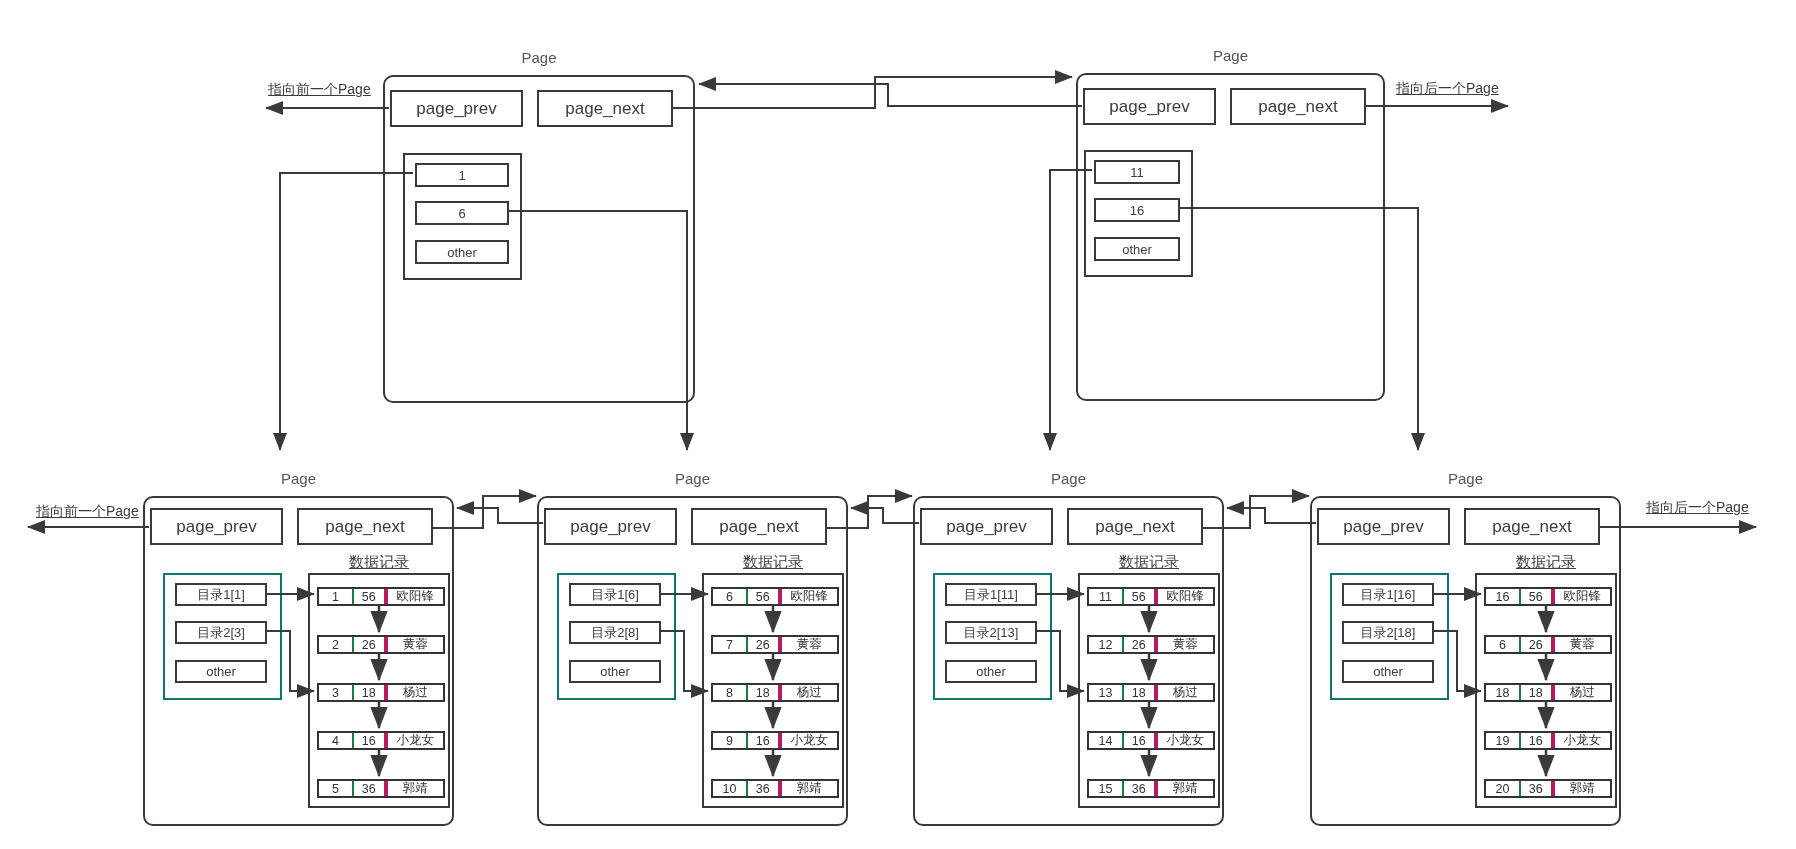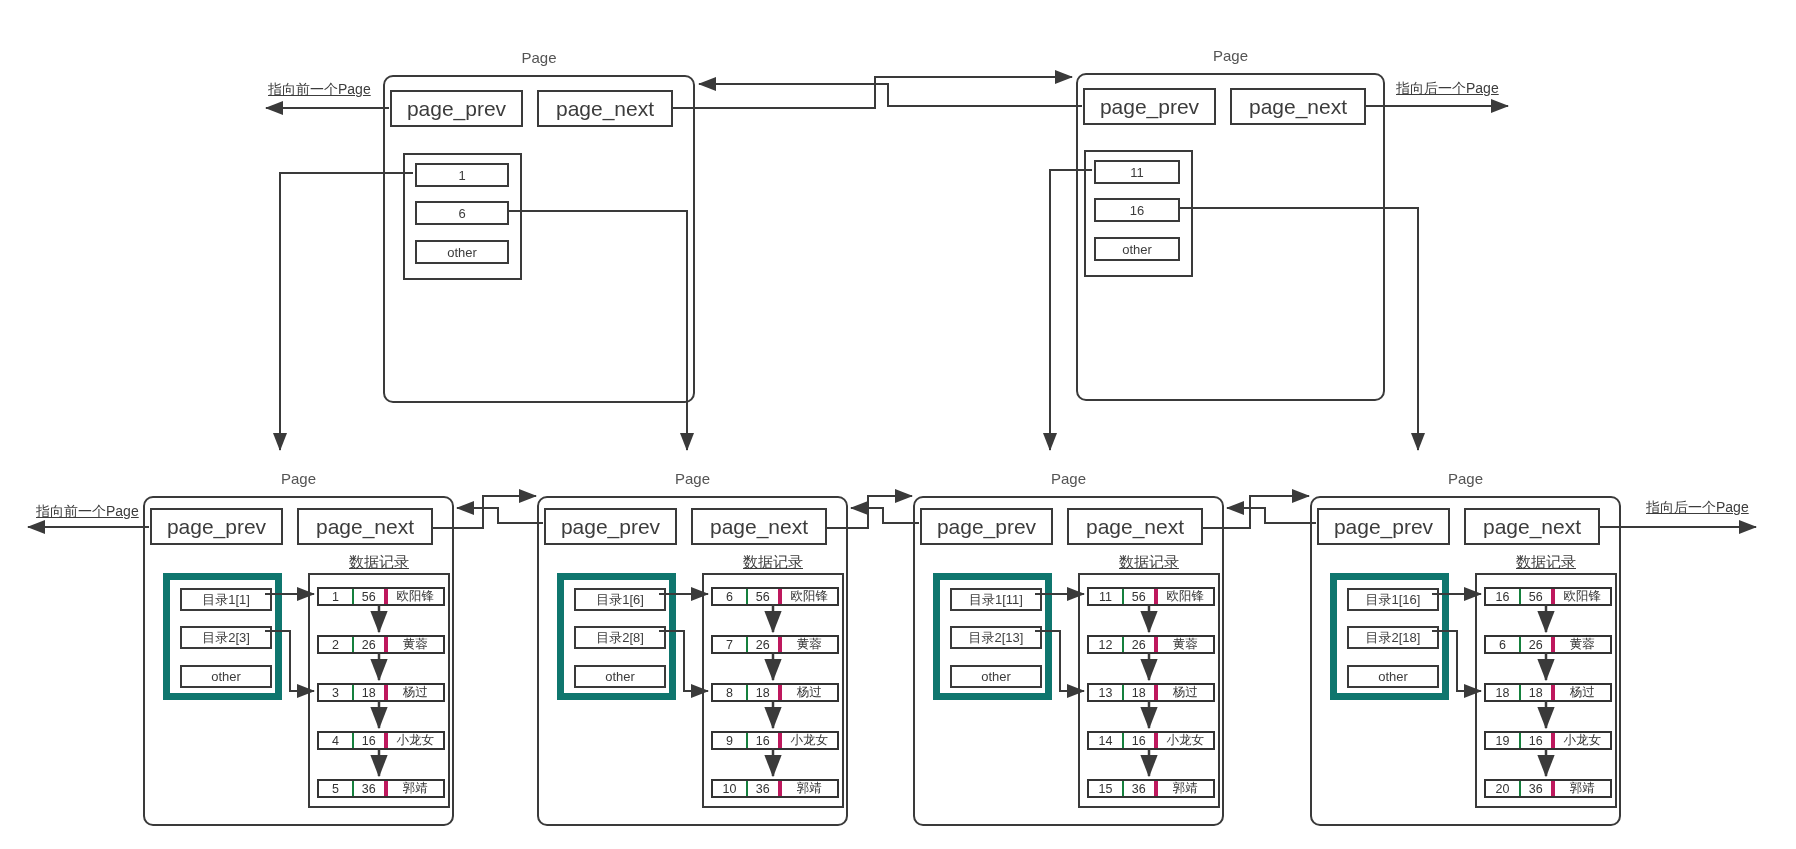--- a/index.html
+++ b/index.html
@@ -11,38 +11,38 @@
     position:absolute;border:2px solid #3a3a3a;border-radius:10px;background:#fff;
     box-sizing:border-box;
   }
   .page-title{
     position:absolute;top:-28px;left:0;width:100%;text-align:center;
     font-size:15px;color:#545454;
   }
   .pbox{
     position:absolute;height:37px;border:2px solid #3a3a3a;background:#fff;
     box-sizing:border-box;display:flex;align-items:center;justify-content:center;
-    font-size:21px;color:#3c3c3c;
+    font-size:17px;color:#3c3c3c;
   }
   .pbox.prev{left:5px;width:133px;}
   .pbox.next{left:152px;width:136px;}
   .tpage .pbox{top:13px;}
   .bpage{top:496px;width:311px;height:330px;}
   .bpage .pbox{top:10px;}
   .icontainer{position:absolute;border:2px solid #3a3a3a;box-sizing:border-box;background:#fff;}
   .ibox{
     position:absolute;border:2px solid #3a3a3a;box-sizing:border-box;background:#fff;
     display:flex;align-items:center;justify-content:center;font-size:13px;color:#3c3c3c;
   }
   #tl .icontainer{left:18px;top:76px;width:119px;height:127px;}
   #tl .ibox{left:10px;width:94px;height:24px;}
   #tr .icontainer{left:6px;top:75px;width:109px;height:127px;}
   #tr .ibox{left:8px;width:86px;height:24px;}
   .i0{top:8px;} .i1{top:46px;} .i2{top:85px;}
-  .dir-container{position:absolute;left:18px;top:75px;width:119px;height:127px;border:7px solid #0f766e;box-sizing:border-box;background:#fff;}
+  .dir-container{position:absolute;left:18px;top:75px;width:119px;height:127px;border:2px solid #0f766e;box-sizing:border-box;background:#fff;}
   .dirbox{
     position:absolute;left:10px;width:92px;height:23px;border:2px solid #3a3a3a;box-sizing:border-box;
     background:#fff;display:flex;align-items:center;justify-content:center;font-size:13px;color:#3c3c3c;
   }
   .d0{top:8px;} .d1{top:46px;text-align:right;} .d2{top:85px;}
   .records-label{
     position:absolute;left:163px;top:55px;width:142px;text-align:center;
     font-size:15px;color:#3c3c3c;text-decoration:underline;
   }
   .rec-container{position:absolute;left:163px;top:75px;width:142px;height:235px;border:2px solid #3a3a3a;box-sizing:border-box;background:#fff;}

